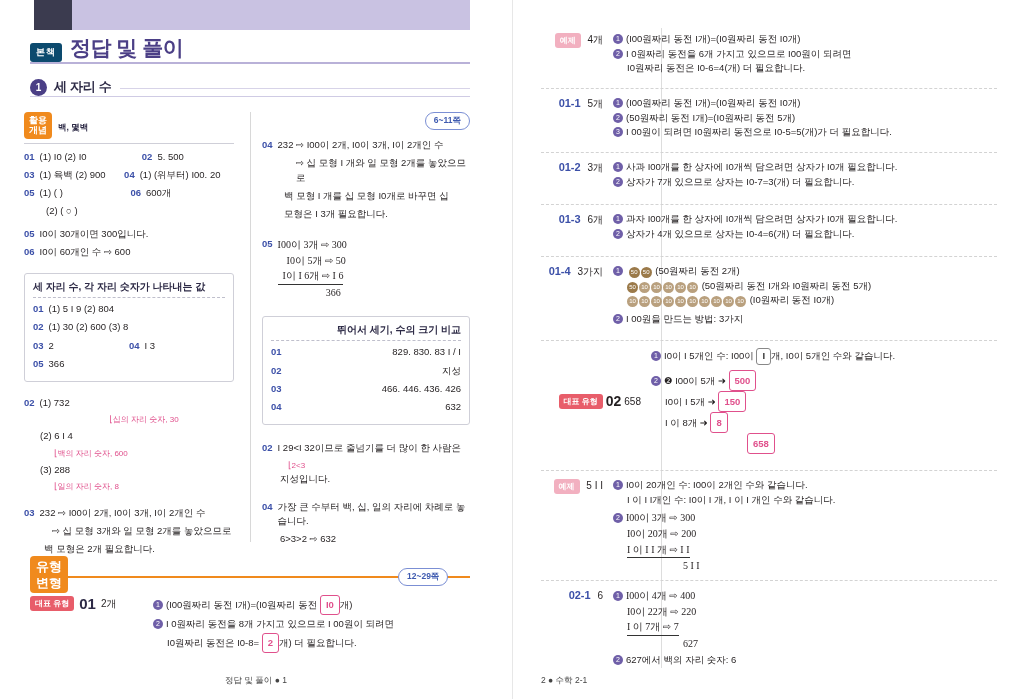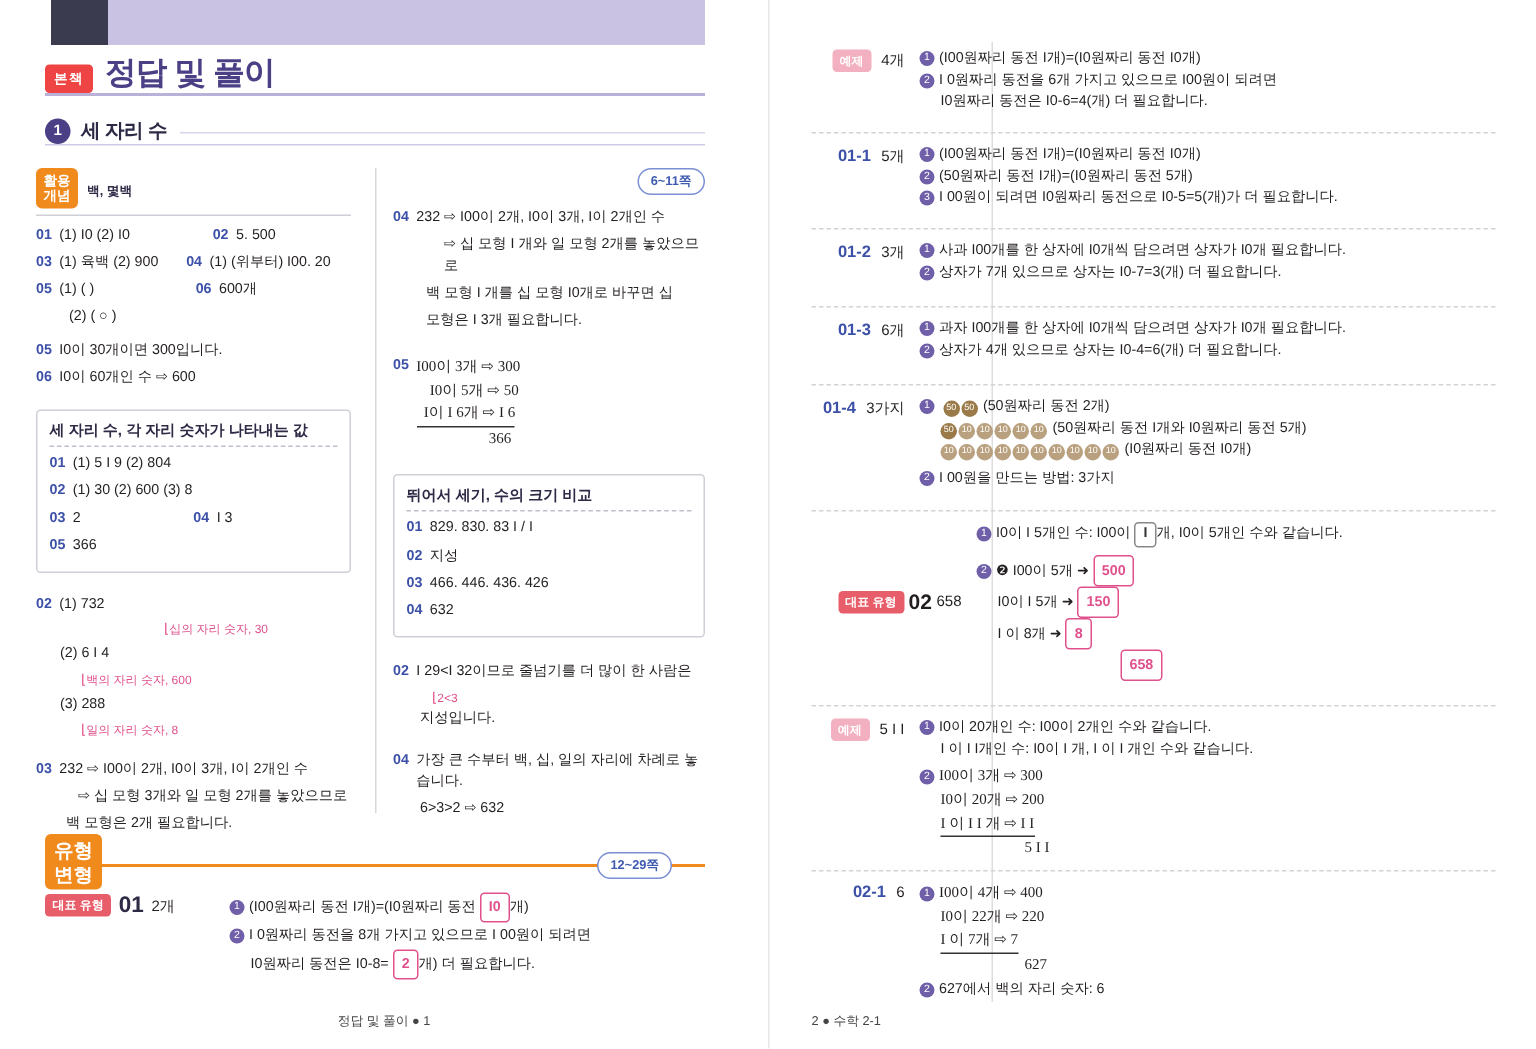--- a/index.html
+++ b/index.html
@@ -12,21 +12,21 @@
     overflow:hidden;
   }
   .page{position:relative;width:1024px;height:699px;display:flex;}
   .left-page{position:relative;width:512px;height:699px;box-sizing:border-box;padding:0;}
   .right-page{position:relative;width:512px;height:699px;box-sizing:border-box;padding:0;border-left:1px solid #e7e7e7;}
 
   
   .header-band{position:absolute;left:34px;top:0;width:436px;height:30px;background:#c9c2e2;}
   .header-dark{position:absolute;left:34px;top:0;width:38px;height:30px;background:#3b3b4f;}
   .header-row{position:absolute;left:30px;top:34px;display:flex;align-items:flex-end;gap:8px;}
-  .badge-bonmun{background:#ef4444;color:#fff;font-size:9px;font-weight:bold;padding:3px 6px;border-radius:3px;letter-spacing:1px;}
+  .badge-bonmun{background:#0c4a6e;color:#fff;font-size:9px;font-weight:bold;padding:3px 6px;border-radius:3px;letter-spacing:1px;}
   .header-title{font-size:21px;font-weight:bold;color:#4b3f86;letter-spacing:-0.5px;}
   .header-rule{position:absolute;left:30px;top:62px;width:440px;height:2px;background:#b9b1d8;}
 
   
   .chapter-row{position:absolute;left:30px;top:78px;display:flex;align-items:center;gap:7px;}
   .chap-num{width:17px;height:17px;border-radius:50%;background:#4b3f86;color:#fff;font-size:10px;font-weight:bold;display:flex;align-items:center;justify-content:center;}
   .chap-title{font-size:13px;font-weight:bold;color:#2d2a46;letter-spacing:-0.3px;}
   .chap-rule{position:absolute;left:30px;top:96px;width:440px;height:1px;background:#cfcbe4;}
   .chap-rule2{position:absolute;left:120px;top:88px;width:350px;height:1px;background:#d7d3e8;}
 
@@ -229,21 +229,21 @@
           <span class="inum">05</span>
           <div>
             <div class="numline">I00이   3개 ⇨ 300</div>
             <div class="numline" style="padding-left:9px;">I0이   5개 ⇨   50</div>
             <div class="numline" style="padding-left:5px;border-bottom:1px solid #333;display:inline-block;">I이 I 6개 ⇨   I 6</div>
             <div class="numline" style="text-align:right;padding-right:6px;">366</div>
           </div>
         </div>
       </div>
 
-      <div class="boxed" style="margin-top:16px;">
+      <div class="boxed" style="margin-top:16px;text-align:right;">
         <div class="hd">뛰어서 세기, 수의 크기 비교</div>
         <div class="item">
           <span class="inum">01</span>
           <span class="itxt">829. 830. 83 I / I</span>
         </div>
         <div class="item">
           <span class="inum">02</span>
           <span class="itxt">지성</span>
         </div>
         <div class="item">

